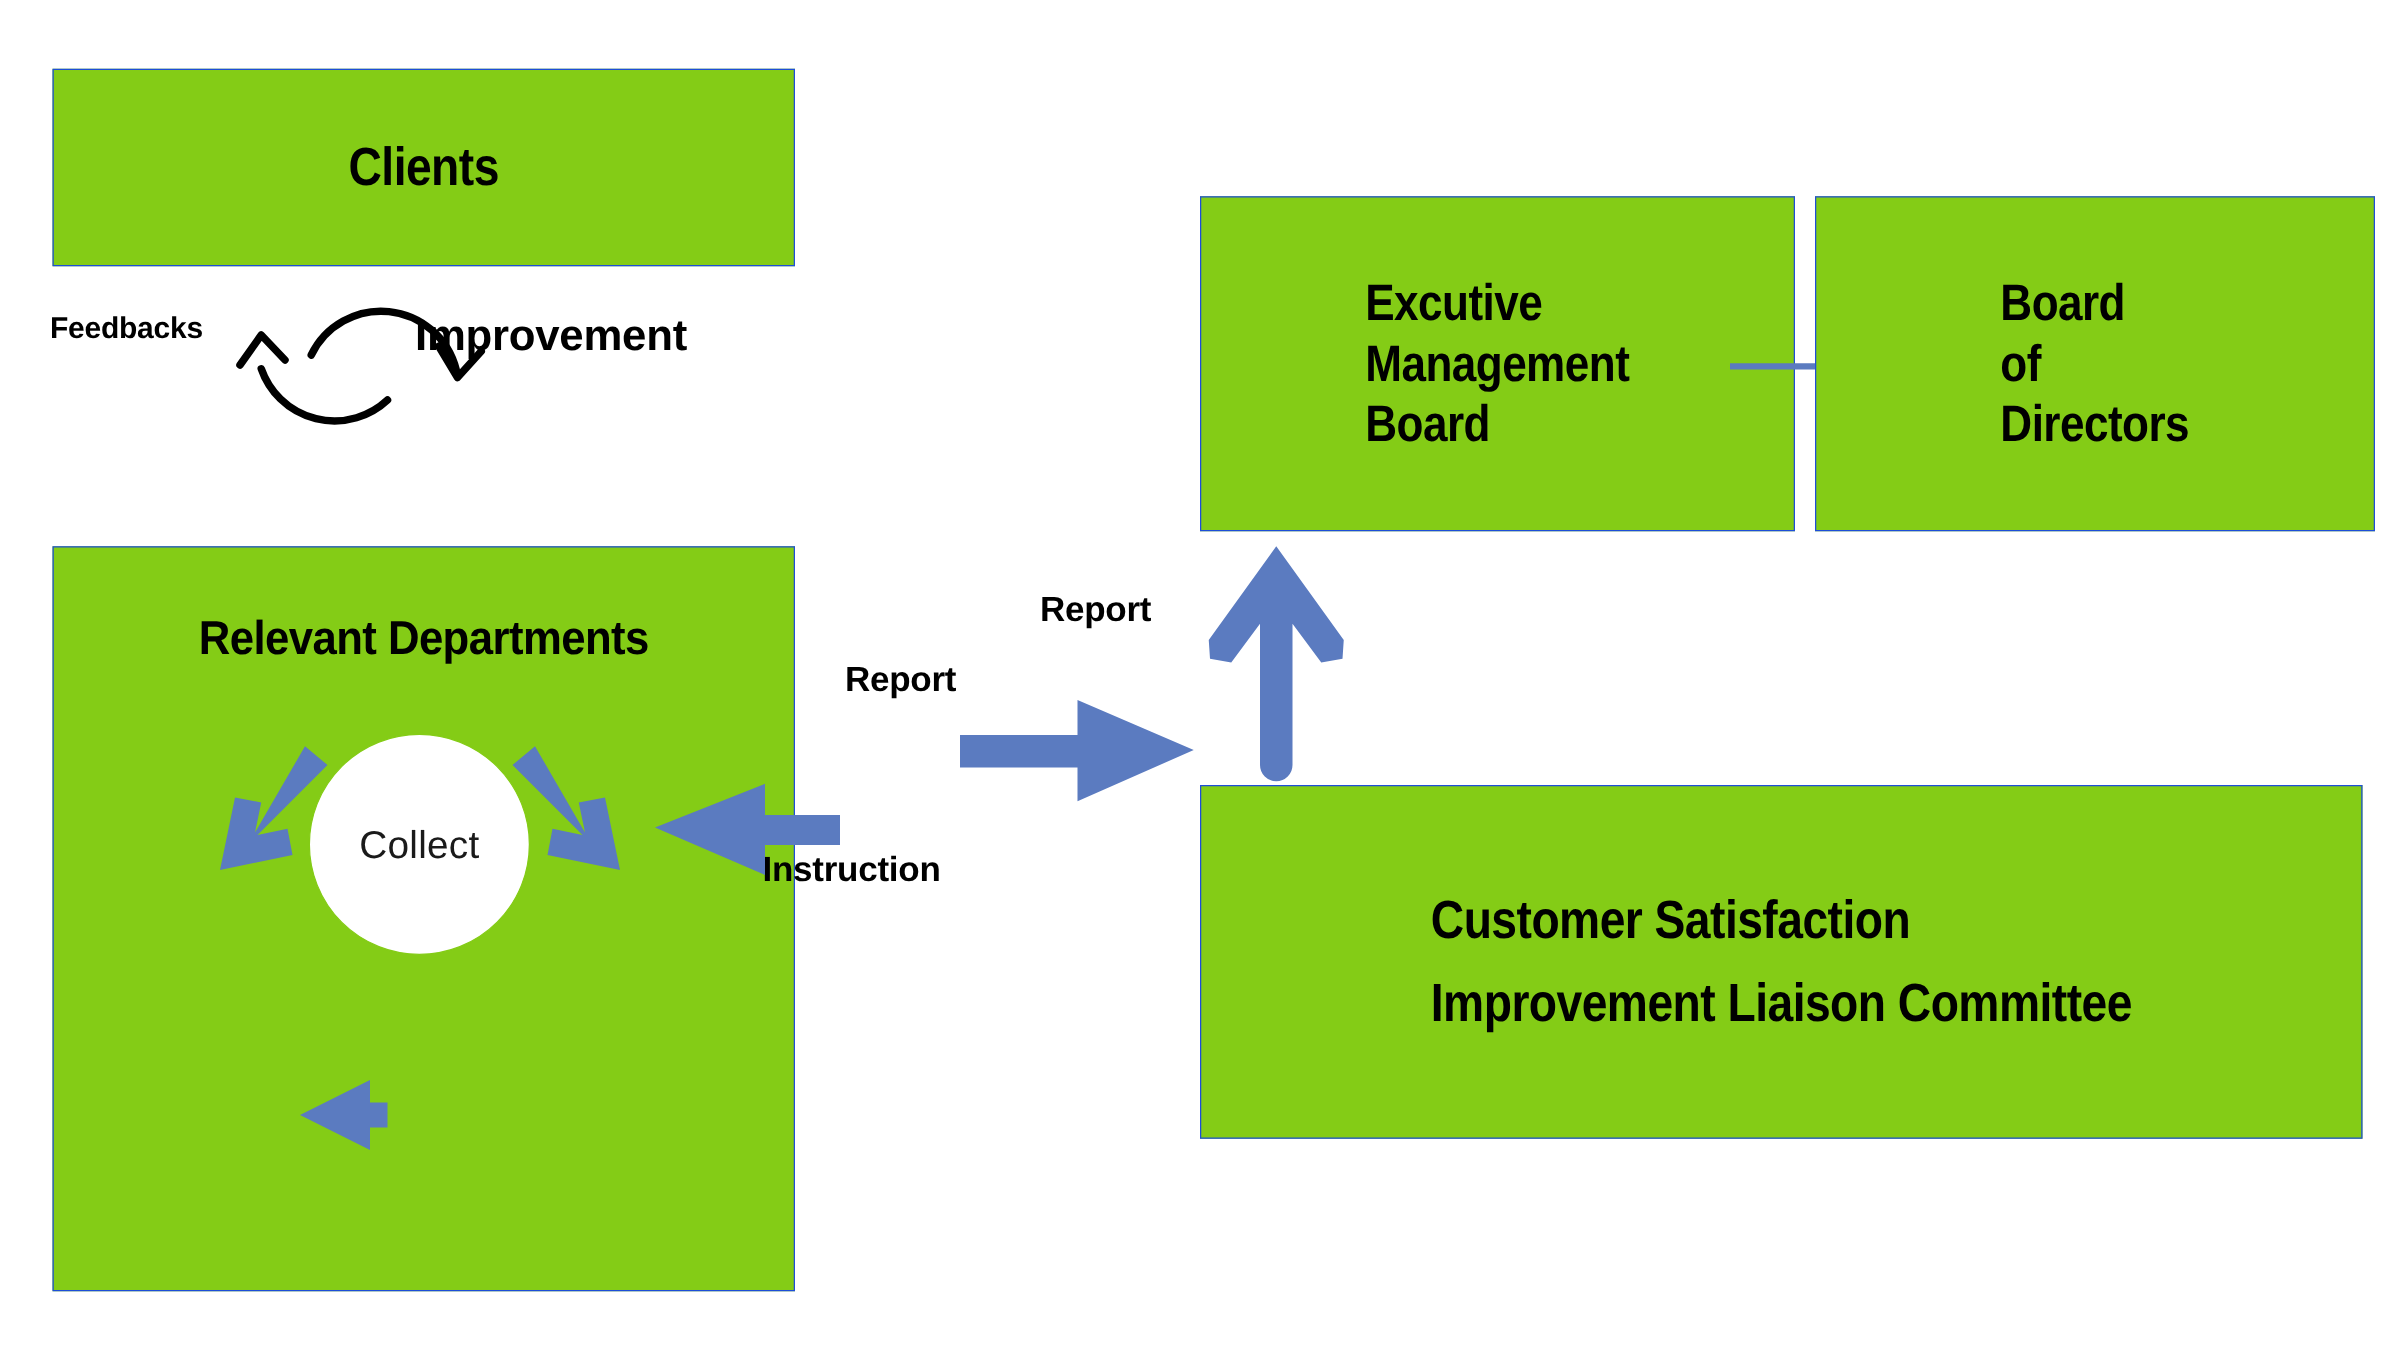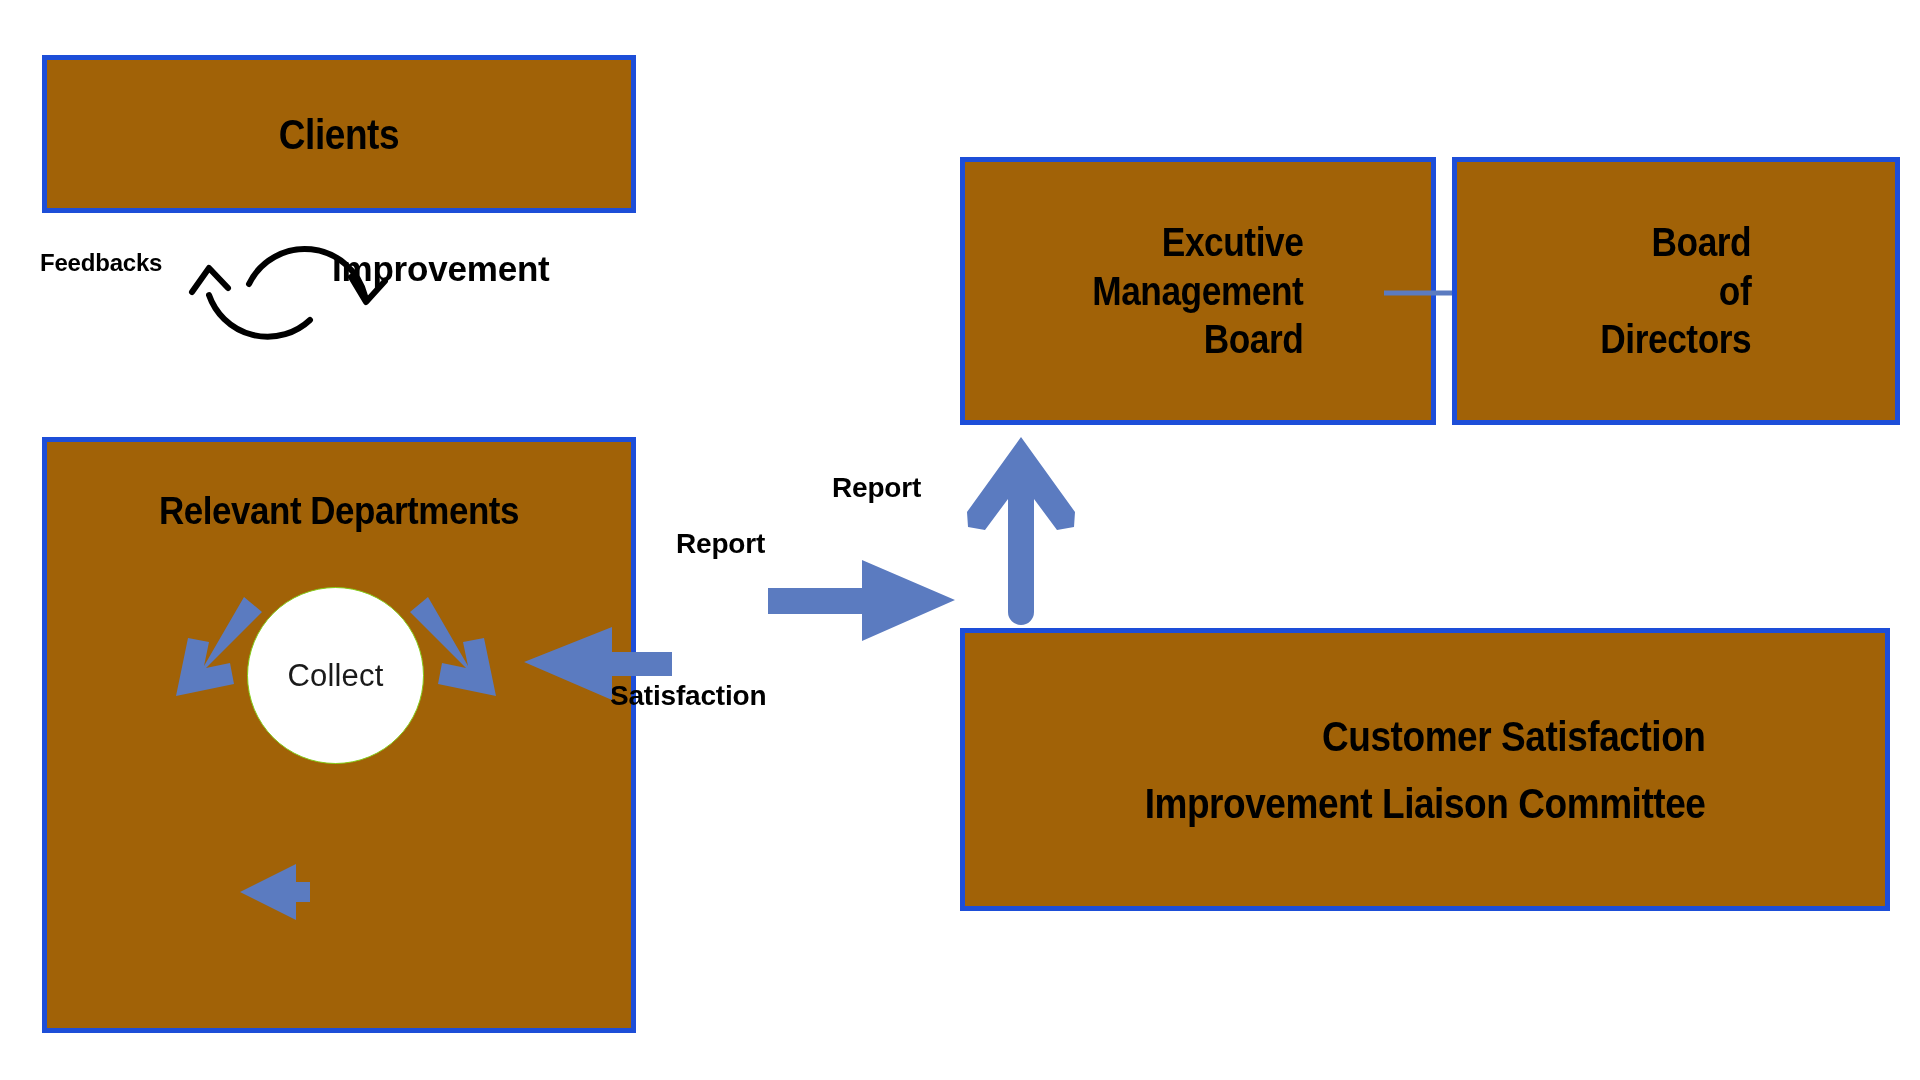--- a/index.html
+++ b/index.html
@@ -16,26 +16,26 @@
     width: 1920px;
     height: 1080px;
     background: #ffffff;
     overflow: hidden;
   }
 
   
   .box {
     position: absolute;
     box-sizing: border-box;
-    background: #a16207;
-    border: 5px solid #1d4ed8;
+    background: #84cc16;
+    border: 1px solid #1d4ed8;
     display: flex;
     align-items: center;
     justify-content: center;
-    text-align: right;
+    text-align: left;
   }
   .box-label {
     font-family: "Liberation Sans", sans-serif;
     font-weight: bold;
     color: #000000;
     line-height: 1.18;
     letter-spacing: -0.5px;
     transform: scaleX(0.86);
     white-space: pre-line;
   }
@@ -145,21 +145,21 @@
 Directors</span>
   </div>
 
   <div class="box" id="box-committee">
     <span class="box-label">Customer Satisfaction
 Improvement Liaison Committee</span>
   </div>
 
   <span class="flow-label" id="label-report-up">Report</span>
   <span class="flow-label" id="label-report-left">Report</span>
-  <span class="flow-label" id="label-instruction">Satisfaction</span>
+  <span class="flow-label" id="label-instruction">Instruction</span>
 
   <svg id="arrow-layer" viewBox="0 0 1920 1080">
 
     <g fill="none" stroke="#000000" stroke-width="6" stroke-linecap="round">
 
       <path d="M 249,284 A 62,62 0 0 1 365,296"></path>
       <path d="M 351,277 L 366,302 L 385,281" stroke-linejoin="round"></path>
 
       <path d="M 310,320 A 62,62 0 0 1 209,295"></path>
       <path d="M 192,292 L 209,268 L 228,288" stroke-linejoin="round"></path>

